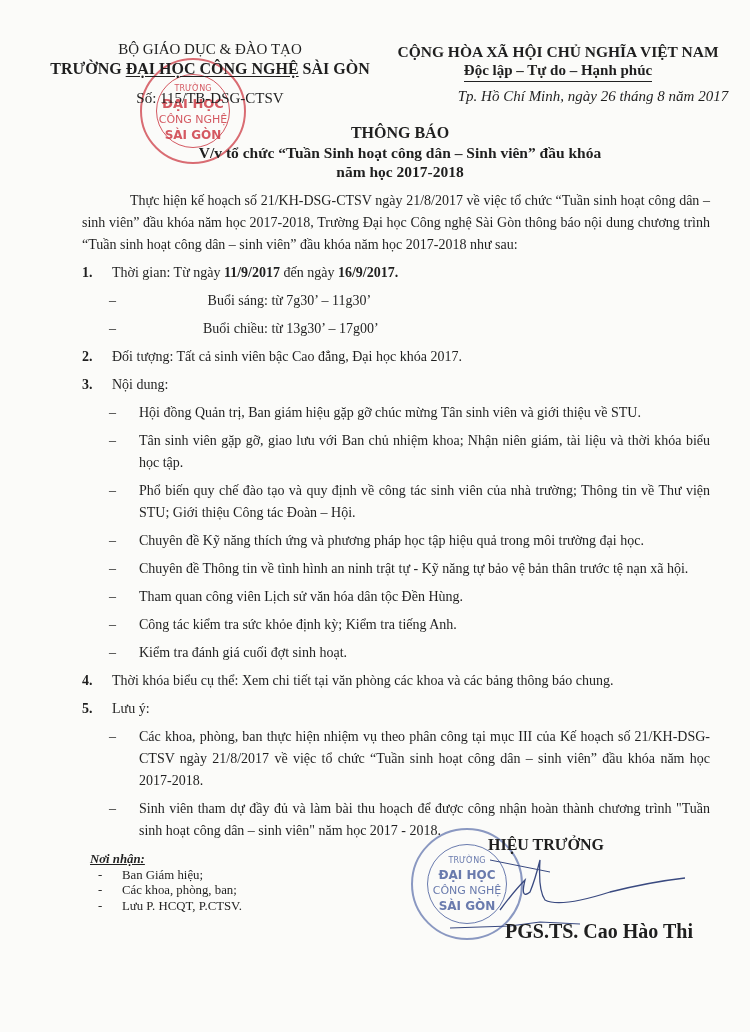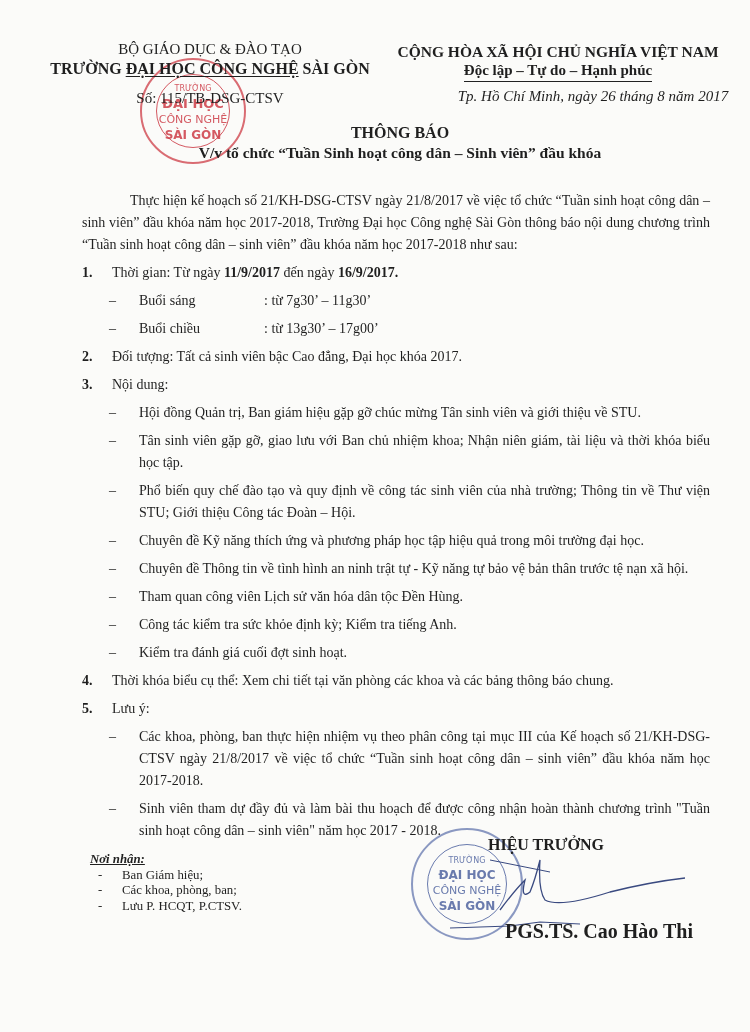--- a/index.html
+++ b/index.html
@@ -26,21 +26,21 @@
   .intro { text-indent: 48px; text-align: justify; margin: 0 0 5px 0; }
   .sec { display: flex; margin-top: 6px; }
   .sec .num { width: 30px; font-weight: bold; flex: none; }
   .sec .lbl { font-weight: normal; text-align: right; }
   .items { margin: 0; padding: 0; }
   .item { display: flex; margin: 6px 0 0 27px; text-align: justify; }
   .item .dash { width: 30px; flex: none; }
   .item .txt { flex: 1; }
   .time-row { display: flex; margin: 6px 0 0 27px; }
   .time-row .dash { width: 30px; flex: none; }
-  .time-row .name { width: 125px; }
+  .time-row .name { width: 125px; text-align: right; }
   .recipients { left: 90px; top: 852px; font-size: 12.8px; line-height: 15.5px; }
   .recipients .head { font-style: italic; font-weight: bold; text-decoration: underline; }
   .recipients .r { display: flex; }
   .recipients .r .d { width: 32px; padding-left: 8px; box-sizing: border-box; }
   .sign-title { left: 488px; top: 836px; font-size: 16px; font-weight: bold; }
   .signer { left: 505px; top: 920px; font-size: 20px; font-weight: bold; }
   .stamp { border-radius: 50%; border: 2px solid; }
   .stamp-red { left: 140px; top: 58px; width: 102px; height: 102px; border-color: rgba(205,60,70,0.75); color: rgba(205,60,70,0.85); }
   .stamp-blue { left: 411px; top: 828px; width: 108px; height: 108px; border-color: rgba(90,110,170,0.7); color: rgba(80,100,160,0.85); }
   .stamp .in { position: absolute; left: 14px; top: 14px; right: 14px; bottom: 14px; border: 1.5px solid; border-radius: 50%; }
@@ -66,20 +66,21 @@
 
 <div class="abs hdr-right">
   <div class="r1">CỘNG HÒA XÃ HỘI CHỦ NGHĨA VIỆT NAM</div>
   <div class="r2">Độc lập – Tự do – Hạnh phúc</div>
   <div class="r3">Tp. Hồ Chí Minh, ngày 26 tháng 8 năm 2017</div>
 </div>
 
 <div class="abs title-block">
   <div class="t1">THÔNG BÁO</div>
   <div class="t2">V/v tổ chức “Tuần Sinh hoạt công dân – Sinh viên” đầu khóa</div>
+  <div class="t3">năm học 2017-2018</div>
 </div>
 
 <div class="abs body">
   <p class="intro">Thực hiện kế hoạch số 21/KH-DSG-CTSV ngày 21/8/2017 về việc tổ chức “Tuần sinh hoạt công dân – sinh viên” đầu khóa năm học 2017-2018, Trường Đại học Công nghệ Sài Gòn thông báo nội dung chương trình “Tuần sinh hoạt công dân – sinh viên” đầu khóa năm học 2017-2018 như sau:</p>
 
   <div class="sec">
     <span class="num">1.</span>
     <span><span class="lbl">Thời gian:</span><span> Từ ngày </span><b>11/9/2017</b><span> đến ngày </span><b>16/9/2017.</b></span>
   </div>
   <div class="time-row">

